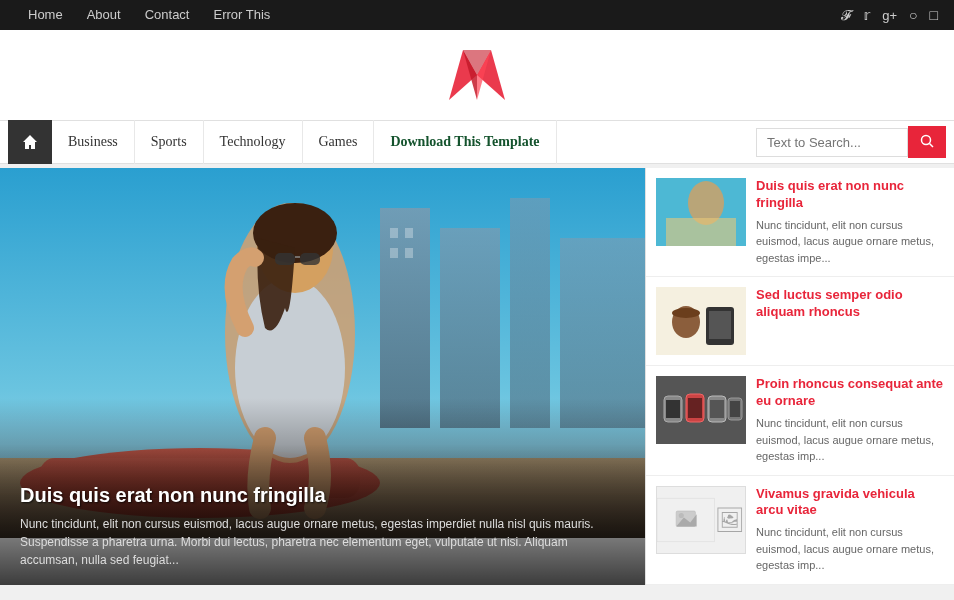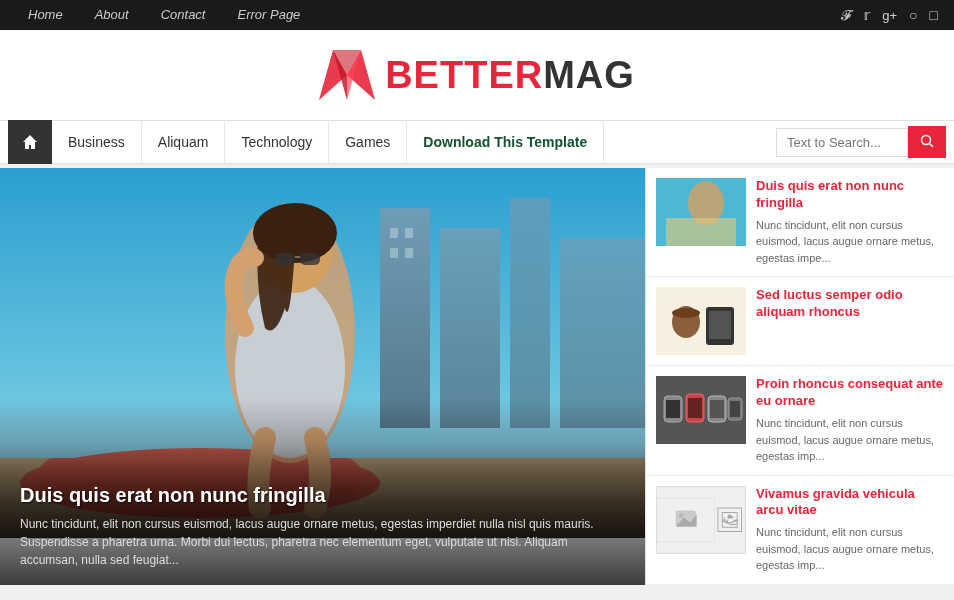--- a/index.html
+++ b/index.html
@@ -7,21 +7,21 @@
 
     
     .top-bar {
       background: #1a1a1a;
       height: 30px;
       display: flex;
       align-items: center;
       justify-content: space-between;
       padding: 0 16px;
     }
-    .top-bar-nav { display: flex; gap: 8px; font-style: italic; }
+    .top-bar-nav { display: flex; gap: 0; }
     .top-bar-nav a {
       color: #ccc;
       text-decoration: none;
       font-size: 13px;
       padding: 0 12px;
       line-height: 30px;
     }
     .social-icons { display: flex; gap: 12px; align-items: center; }
     .social-icons span {
       color: #ccc;
@@ -53,21 +53,21 @@
     
     .main-nav {
       background: #fff;
       border-top: 1px solid #e0e0e0;
       border-bottom: 1px solid #e0e0e0;
       display: flex;
       align-items: center;
       height: 44px;
       padding: 0 8px;
     }
-    .nav-items { display: flex; align-items: center; flex: 1; }
+    .nav-items { display: flex; align-items: center; flex: 1; font-family: Liberation Serif, serif; }
     .nav-home {
       background: #333;
       color: #fff;
       padding: 8px 14px;
       display: flex;
       align-items: center;
       justify-content: center;
       cursor: pointer;
       height: 44px;
     }
@@ -84,21 +84,21 @@
     .nav-item:first-child { border-left: 1px solid #e8e8e8; }
     .nav-item.download {
       color: #14532d;
       font-weight: 600;
     }
     .nav-search { display: flex; align-items: center; }
     .nav-search input {
       border: 1px solid #ddd;
       padding: 6px 10px;
       font-size: 13px;
-      width: 132px;
+      width: 152px;
       color: #999;
       outline: none;
     }
     .nav-search button {
       background: #e8253a;
       border: none;
       color: #fff;
       padding: 7px 12px;
       cursor: pointer;
       font-size: 14px;
@@ -212,56 +212,53 @@
     
   </style>
 </head>
 <body>
 
 <div class="top-bar">
   <nav class="top-bar-nav">
     <a href="#">Home</a>
     <a href="#">About</a>
     <a href="#">Contact</a>
-    <a href="#">Error Page</a>
+    <a href="#">Error This</a>
   </nav>
   <div class="social-icons">
     <span>𝓕</span>
     <span>𝕣</span>
     <span style="font-size:13px;">g+</span>
     <span>○</span>
     <span>□</span>
   </div>
 </div>
 
 <div class="logo-area">
   <div class="logo-container">
     <svg class="logo-m" viewBox="0 0 56 50" xmlns="http://www.w3.org/2000/svg">
 
       <polygon points="0,50 14,0 28,25" fill="#e8253a" opacity="0.9"></polygon>
       <polygon points="14,0 28,25 28,50" fill="#c41a2a" opacity="0.85"></polygon>
       <polygon points="28,25 42,0 56,50" fill="#e8253a" opacity="0.9"></polygon>
       <polygon points="28,25 28,50 42,0" fill="#ff4455" opacity="0.7"></polygon>
       <polygon points="14,0 42,0 28,25" fill="#c41a2a" opacity="0.6"></polygon>
     </svg>
-    <div class="logo-text">
-      <span class="better">BETTER</span><span class="mag">MAG</span>
-    </div>
   </div>
 </div>
 
 <nav class="main-nav">
   <div class="nav-items">
     <div class="nav-home">
       <svg width="16" height="16" viewBox="0 0 16 16" fill="white">
         <path d="M8 1L1 8h2v7h4v-4h2v4h4V8h2z"></path>
       </svg>
     </div>
     <div class="nav-item">Business</div>
-    <div class="nav-item">Aliquam</div>
+    <div class="nav-item">Sports</div>
     <div class="nav-item">Technology</div>
     <div class="nav-item">Games</div>
     <div class="nav-item download">Download This Template</div>
   </div>
   <div class="nav-search">
     <input type="text" placeholder="Text to Search..." style="">
     <button>
       <svg width="14" height="14" viewBox="0 0 14 14" fill="white">
         <circle cx="6" cy="6" r="4.5" stroke="white" stroke-width="1.5" fill="none"></circle>
         <line x1="9.5" y1="9.5" x2="13" y2="13" stroke="white" stroke-width="1.5"></line>

